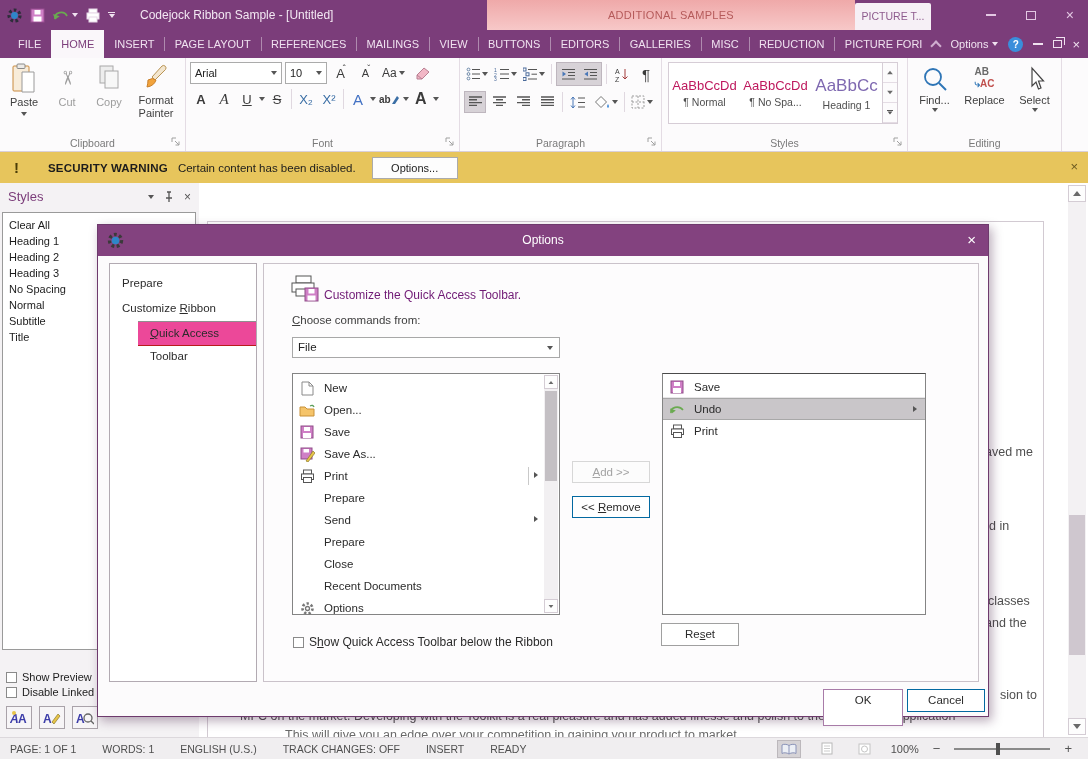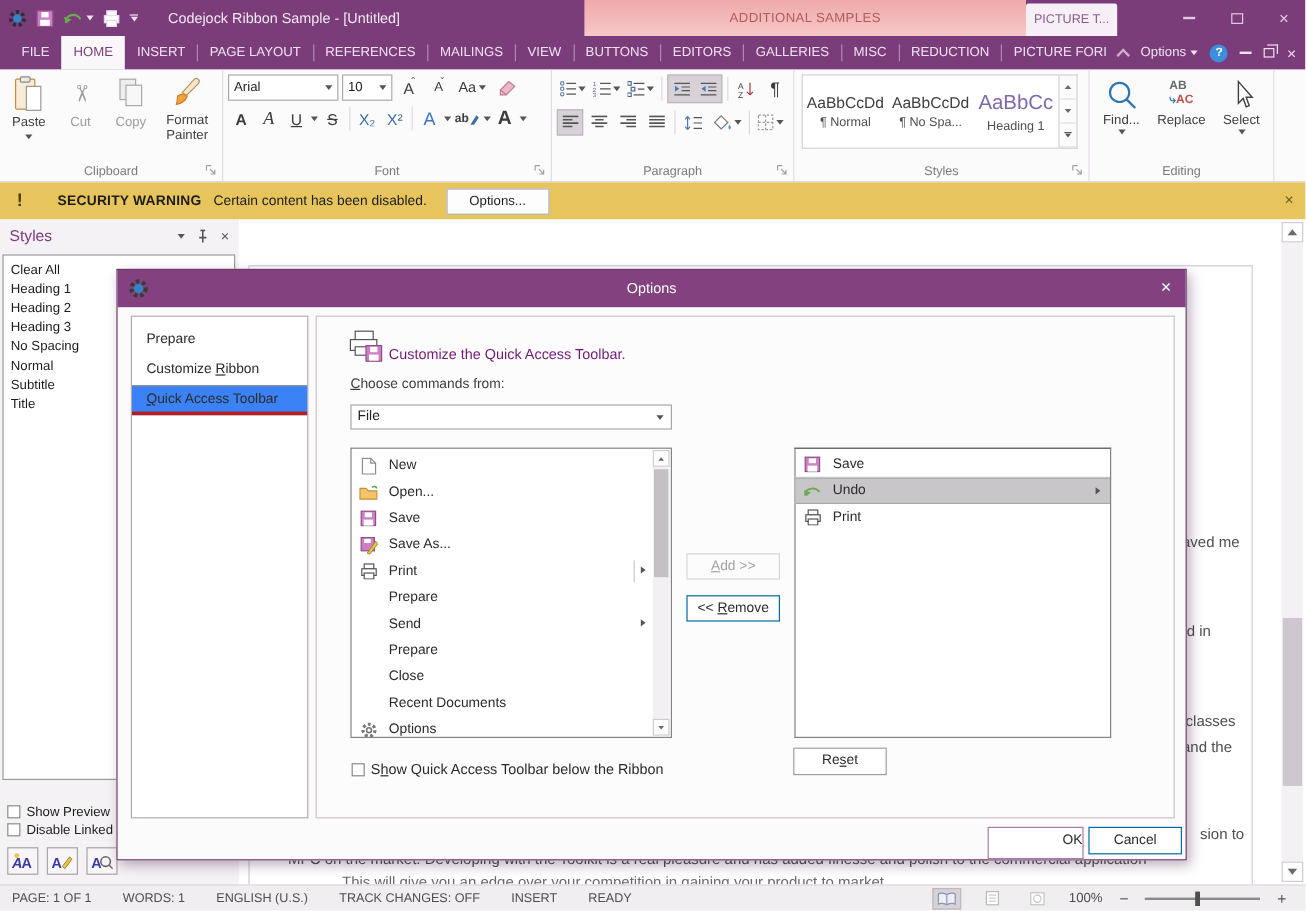--- a/index.html
+++ b/index.html
@@ -41,21 +41,21 @@
   .bigbtn { display:flex; flex-direction:column; align-items:center; padding-top:5px; gap:3px; font-size:11px; color:#3f3f3f; text-align:center; line-height:13px; }
   .bigbtn.disabled { color:#9d9d9d; }
   .rowbtn { min-width:22px; height:22px; display:flex; align-items:center; justify-content:center; font-size:13px; color:#3b3b3b; padding:0 2px; }
   .fsel { height:22px; background:#fff; border:1px solid #ababab; display:flex; align-items:center; font-size:11px; color:#222; padding:0 4px; gap:4px; }
   .fsel .tri { margin-left:auto; }
   .vsep { width:1px; height:20px; background:#e0d8e0; margin:0 2px; align-self:center; }
   .pressed { background:#d7d2d7; border:1px solid #beb6be; }
   .sup-mark { font-size:9px; margin-left:-2px; margin-top:-10px; color:#3b3b3b; }
   .gallery { background:#fff; border:1px solid #d6cdd6; display:flex; height:62px; margin-top:4px; }
   .gal-item { width:71px; display:flex; flex-direction:column; align-items:center; justify-content:center; gap:3px; }
-  .gal-preview { font-size:13px; color:#404040; }
+  .gal-preview { font-size:13px; color:#be185d; }
   .gal-preview.h1 { font-size:17px; color:#7e68b0; }
   .gal-name { font-size:10.5px; color:#4f4f4f; }
   .gal-scroll { width:15px; border:1px solid #d6cdd6; border-left:none; margin-top:4px; height:62px; display:flex; flex-direction:column; }
   .gal-scroll > div { flex:1; display:flex; align-items:center; justify-content:center; border-bottom:1px solid #e4dce4; }
   .edit-btn { display:flex; flex-direction:column; align-items:center; gap:2px; font-size:11px; color:#3f3f3f; padding-top:8px; width:50px; }
 
   
   .secbar { position:absolute; left:0; top:152px; width:1088px; height:31px; background:#e7c55c; display:flex; align-items:center; padding-left:14px; }
   .sec-excl { font-weight:bold; font-size:15px; color:#4a3c07; width:34px; }
   .sec-title { font-weight:bold; font-size:11.5px; color:#1c1c1c; margin-right:10px; letter-spacing:.2px; }
@@ -84,21 +84,21 @@
   .tri-dn-s { width:0;height:0;border-left:4px solid transparent;border-right:4px solid transparent;border-top:5px solid #6a6a6a; }
 
   
   .dialog { position:absolute; left:97px; top:224px; width:892px; height:493px; background:#fcfbfc; border:1px solid #6e3a6d; box-shadow:3px 4px 10px rgba(60,20,60,.35); z-index:20; }
   .dlg-title { position:absolute; left:0; top:0; width:100%; height:31px; background:#83427f; }
   .dlg-title-text { position:absolute; left:0; width:100%; top:0; line-height:31px; text-align:center; color:#fff; font-size:12px; }
   .dlg-close { position:absolute; right:12px; top:6px; color:#fff; font-size:15px; line-height:18px; }
   .dlg-icon { position:absolute; left:8px; top:6px; }
   .dlg-nav { position:absolute; left:11px; top:38px; width:148px; height:419px; background:#fff; border:1px solid #b2aab2; padding-top:7px; font-size:11.5px; color:#2b2b2b; }
   .nav-item { height:25px; line-height:25px; padding-left:12px; }
-  .nav-item.selected { background:#3b82f6; border-top:1px solid #8f8f8f; border-bottom:3px solid #b91c1c; line-height:23px; }
+  .nav-item.selected { background:#ec4899; border-top:1px solid #8f8f8f; border-bottom:1px solid #b91c1c; line-height:23px;margin-left:28px; }
   .dlg-content { position:absolute; left:165px; top:38px; width:716px; height:419px; background:#fdfcfd; border:1px solid #cac2ca; }
   .dc-heading { position:absolute; left:60px; top:24px; font-size:12px; color:#701a75; }
   .dc-label { position:absolute; left:28px; top:50px; font-size:11.5px; color:#3d3d3d; }
   .dc-label u, .nav-item u, .btn u, .dc-check-label u { text-decoration:underline; }
   .dropdown { position:absolute; left:28px; top:73px; width:268px; height:21px; background:#fff; border:1px solid #a8a8a8; font-size:11.5px; color:#222; line-height:19px; padding-left:5px; }
   .dropdown .tri { position:absolute; right:6px; top:8px; }
   .cmdlist { position:absolute; left:28px; top:109px; width:268px; height:242px; background:#fff; border:1px solid #848484; padding-top:3px; }
   .cmd-row { position:relative; height:22px; display:flex; align-items:center; font-size:11.5px; color:#2b2b2b; }
   .cmd-icon { width:16px; height:16px; margin-left:6px; display:flex; align-items:center; justify-content:center; }
   .cmd-text { margin-left:9px; }
@@ -720,21 +720,21 @@
           <span class="cmd-text">Print</span>
         </div>
       </div>
 
       <div class="dc-check">
         <span class="cb"></span><span class="dc-check-label">S<u>h</u>ow Quick Access Toolbar below the Ribbon</span>
       </div>
       <div class="btn" style="left:397px; top:359px; width:78px; height:23px; line-height:21px; border-color:#a0a0a0;">Re<u>s</u>et</div>
     </div>
 
-    <div class="btn" style="left:725px; top:464px; width:80px; height:27px; line-height:21px; border-color:#a87ba8;text-align:right;">OK</div>
+    <div class="btn" style="left:725px; top:464px; width:80px; height:37px; line-height:21px; border-color:#a87ba8;">OK</div>
     <div class="btn" style="left:809px; top:464px; width:78px; height:23px; line-height:21px;">Cancel</div>
   </div>
 
   <div class="statusbar">
     <span>PAGE: 1 OF 1</span>
     <span>WORDS: 1</span>
     <span>ENGLISH (U.S.)</span>
     <span>TRACK CHANGES: OFF</span>
     <span>INSERT</span>
     <span>READY</span>

